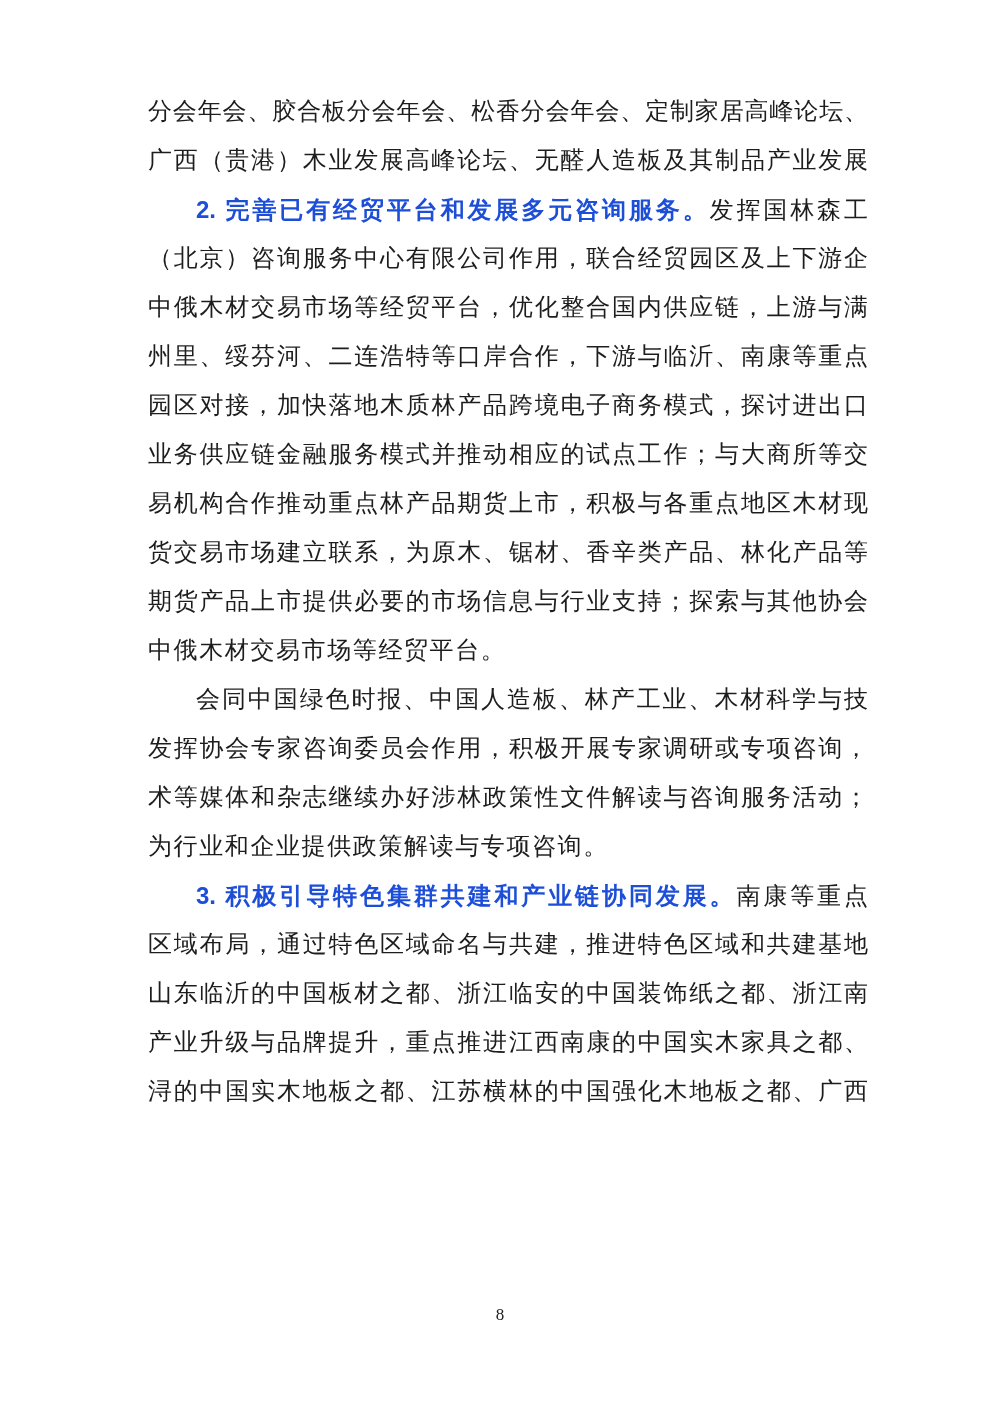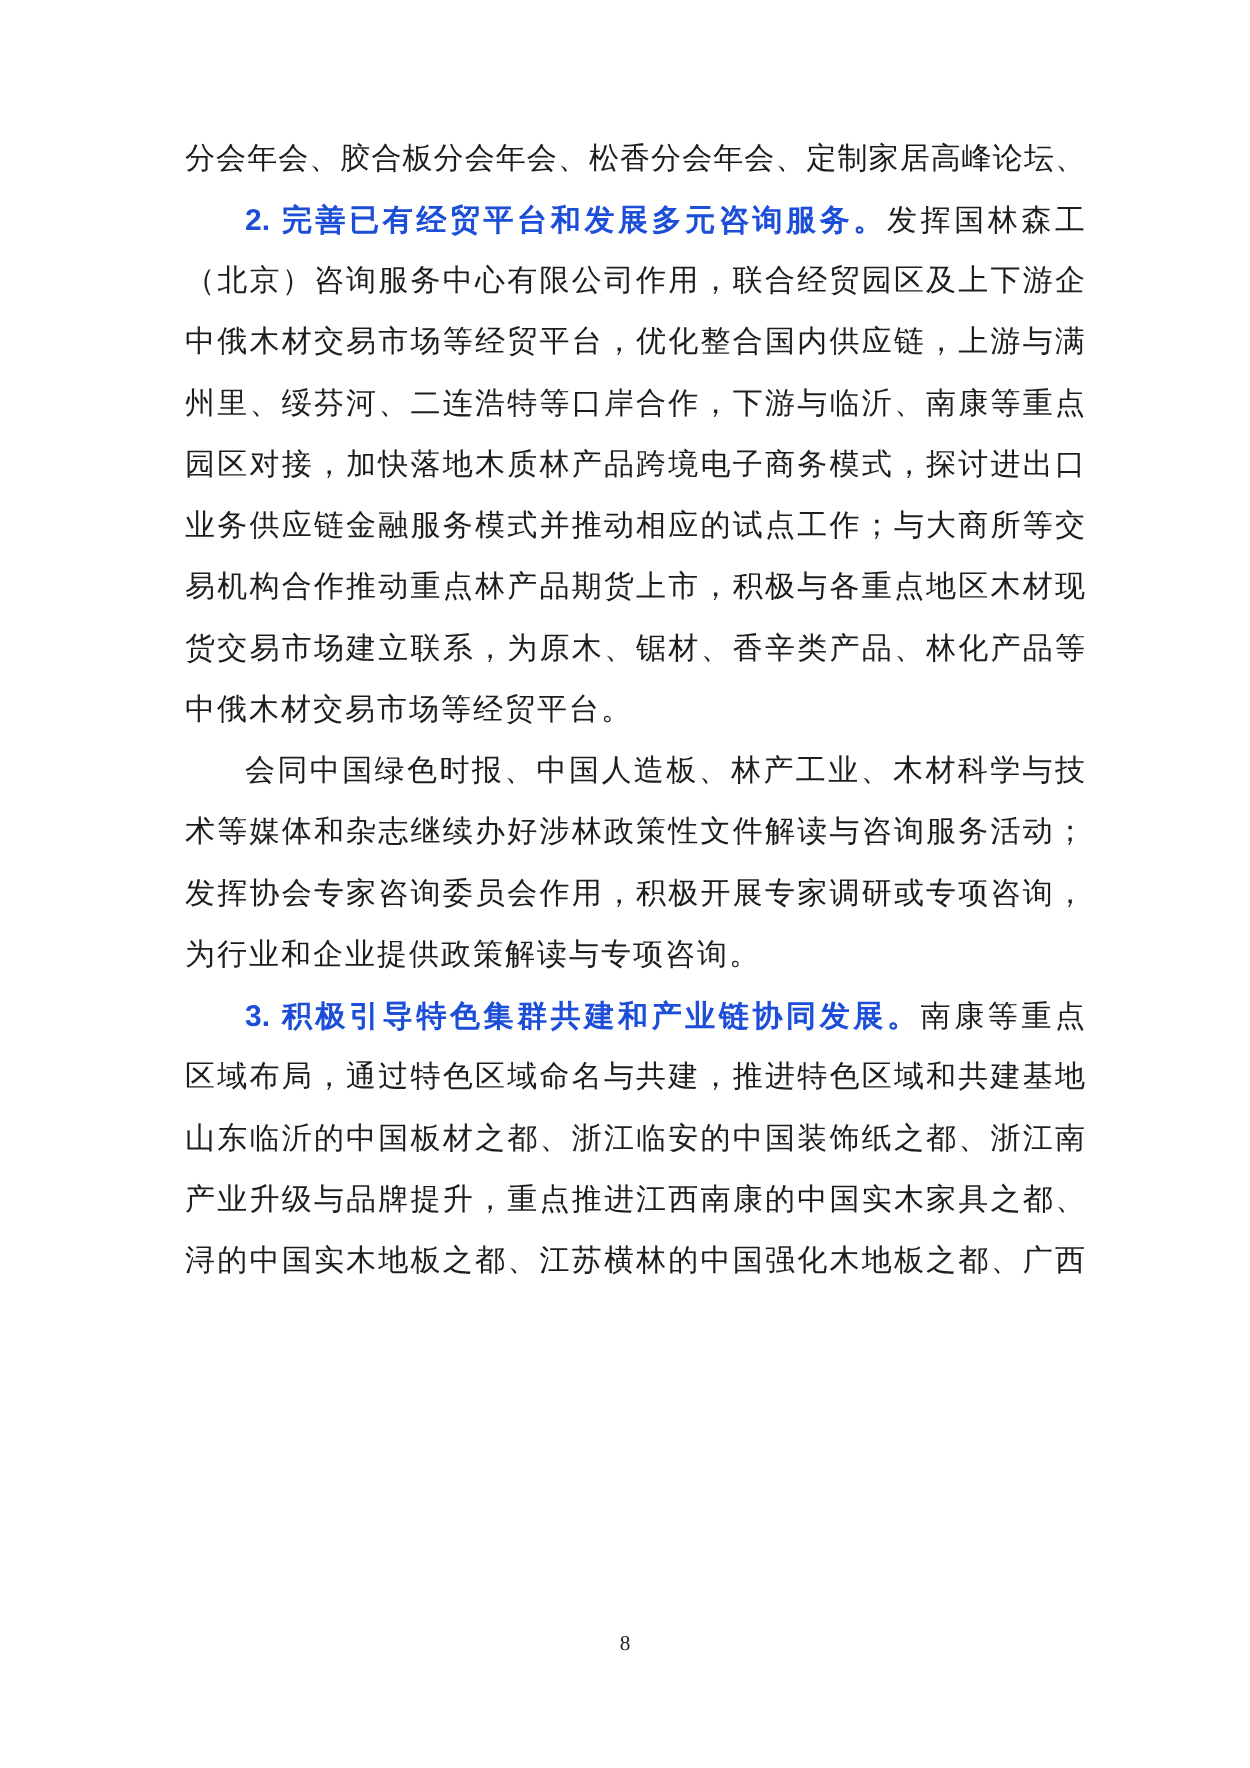--- a/index.html
+++ b/index.html
@@ -11,21 +11,21 @@
     position: relative;
     width: 1000px;
     height: 1414px;
     overflow: hidden;
     font-family: "Liberation Serif", "DejaVu Serif", serif;
     color: #1d1d1d;
   }
   .text-block {
     position: absolute;
     left: 148px;
-    top: 103px;
+    top: 87px;
     width: 720px;
   }
   .line {
     height: 49px;
     line-height: 49px;
     font-size: 24px;
     text-align: justify;
     text-align-last: justify;
     text-justify: inter-ideograph;
     white-space: nowrap;
@@ -54,32 +54,34 @@
     font-size: 17px;
     color: #222222;
     font-family: "Liberation Serif", "DejaVu Serif", serif;
   }
 </style>
 </head>
 <body>
 
 <div class="text-block">
   <div class="line">分会年会、胶合板分会年会、松香分会年会、定制家居高峰论坛、</div>
+  <div class="line">广西（贵港）木业发展高峰论坛、无醛人造板及其制品产业发展</div>
   <div class="line indent"><span class="run-in-heading">2. 完善已有经贸平台和发展多元咨询服务。</span><span>发挥国林森工</span></div>
   <div class="line">（北京）咨询服务中心有限公司作用，联合经贸园区及上下游企</div>
   <div class="line">中俄木材交易市场等经贸平台，优化整合国内供应链，上游与满</div>
   <div class="line">州里、绥芬河、二连浩特等口岸合作，下游与临沂、南康等重点</div>
   <div class="line">园区对接，加快落地木质林产品跨境电子商务模式，探讨进出口</div>
   <div class="line">业务供应链金融服务模式并推动相应的试点工作；与大商所等交</div>
   <div class="line">易机构合作推动重点林产品期货上市，积极与各重点地区木材现</div>
   <div class="line">货交易市场建立联系，为原木、锯材、香辛类产品、林化产品等</div>
+  <div class="line">期货产品上市提供必要的市场信息与行业支持；探索与其他协会</div>
   <div class="line pl">中俄木材交易市场等经贸平台。</div>
   <div class="line indent">会同中国绿色时报、中国人造板、林产工业、木材科学与技</div>
+  <div class="line">发挥协会专家咨询委员会作用，积极开展专家调研或专项咨询，</div>
   <div class="line">术等媒体和杂志继续办好涉林政策性文件解读与咨询服务活动；</div>
-  <div class="line">发挥协会专家咨询委员会作用，积极开展专家调研或专项咨询，</div>
   <div class="line pl">为行业和企业提供政策解读与专项咨询。</div>
   <div class="line indent"><span class="run-in-heading">3. 积极引导特色集群共建和产业链协同发展。</span><span>南康等重点</span></div>
   <div class="line">区域布局，通过特色区域命名与共建，推进特色区域和共建基地</div>
   <div class="line">山东临沂的中国板材之都、浙江临安的中国装饰纸之都、浙江南</div>
   <div class="line">产业升级与品牌提升，重点推进江西南康的中国实木家具之都、</div>
   <div class="line">浔的中国实木地板之都、江苏横林的中国强化木地板之都、广西</div>
 </div>
 
 <div class="page-number">8</div>
 

